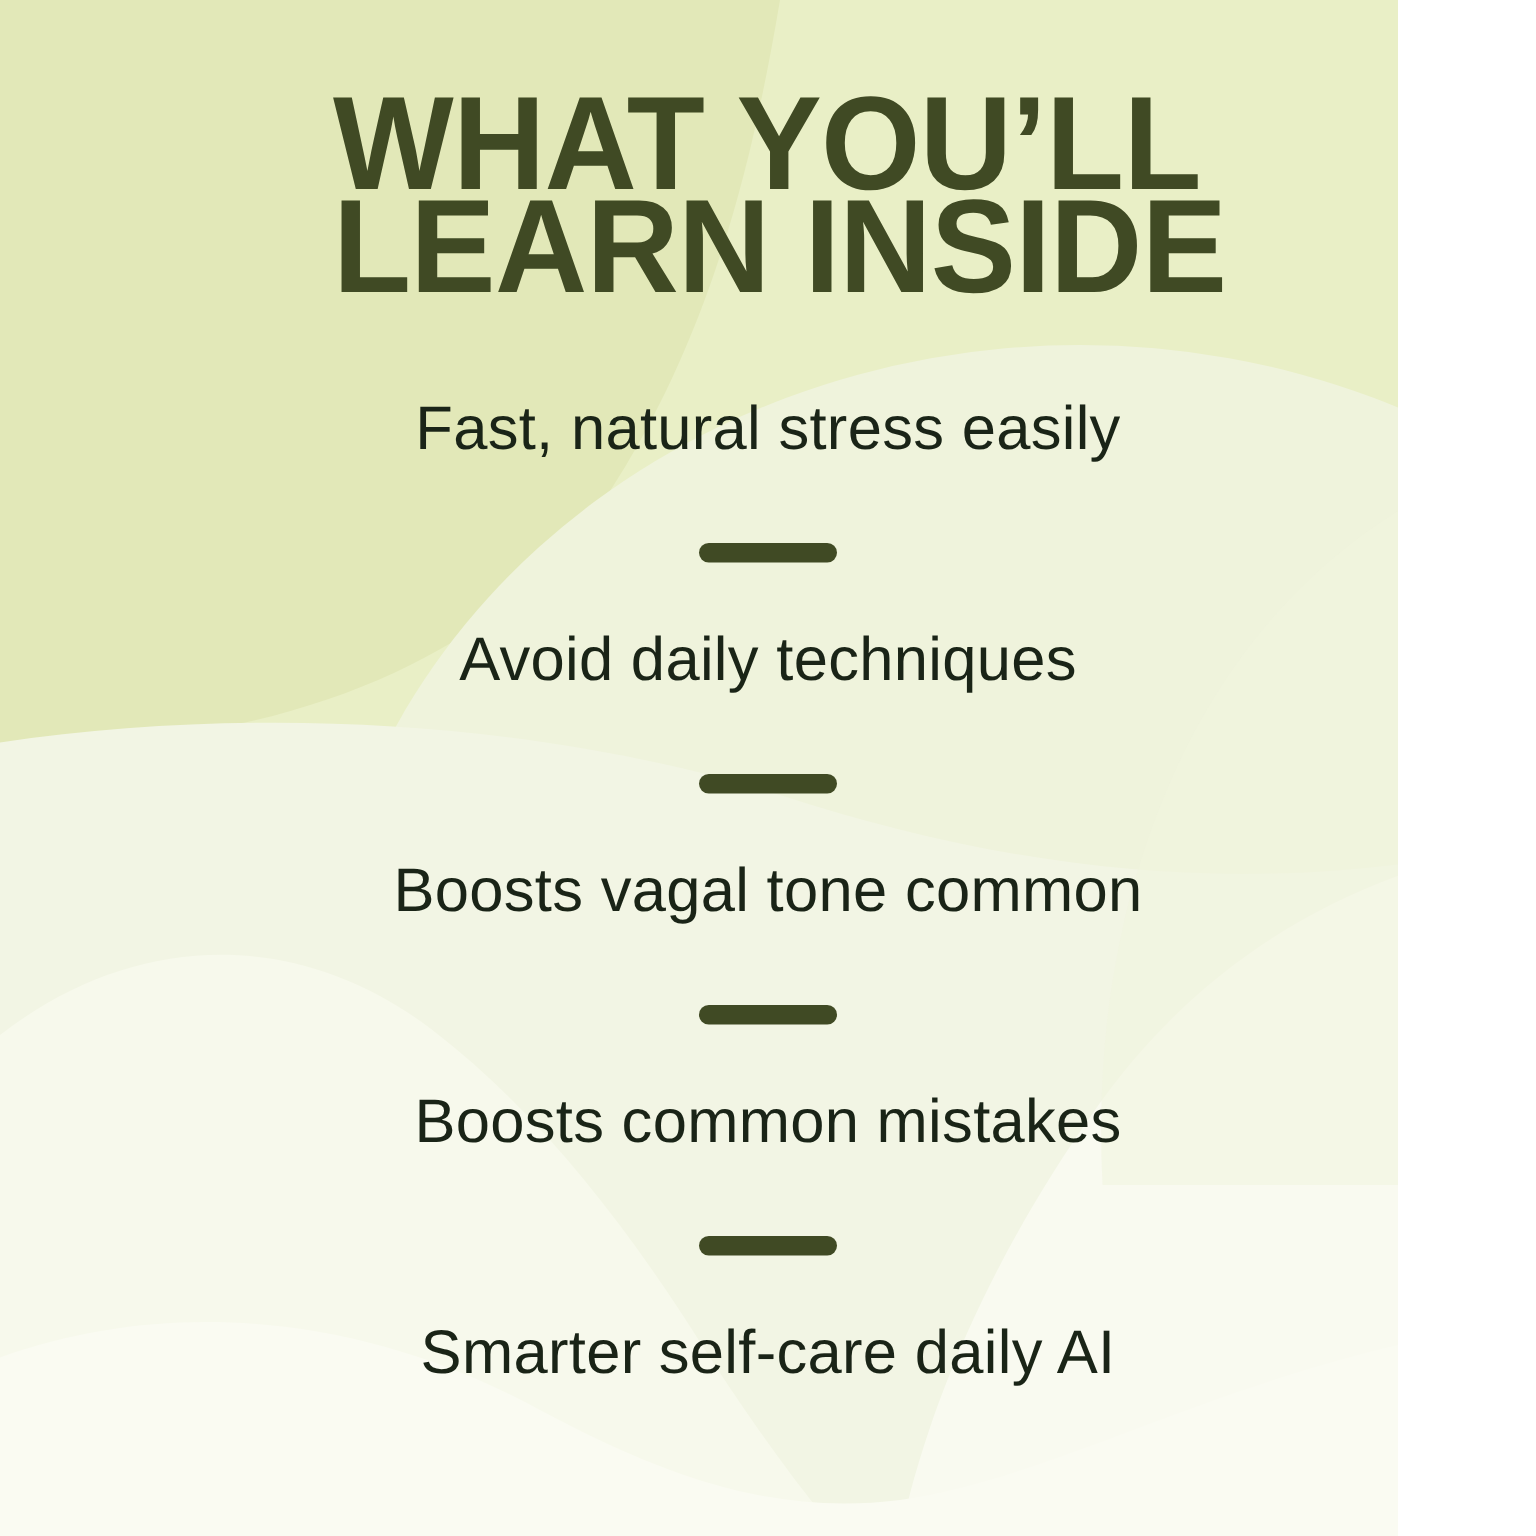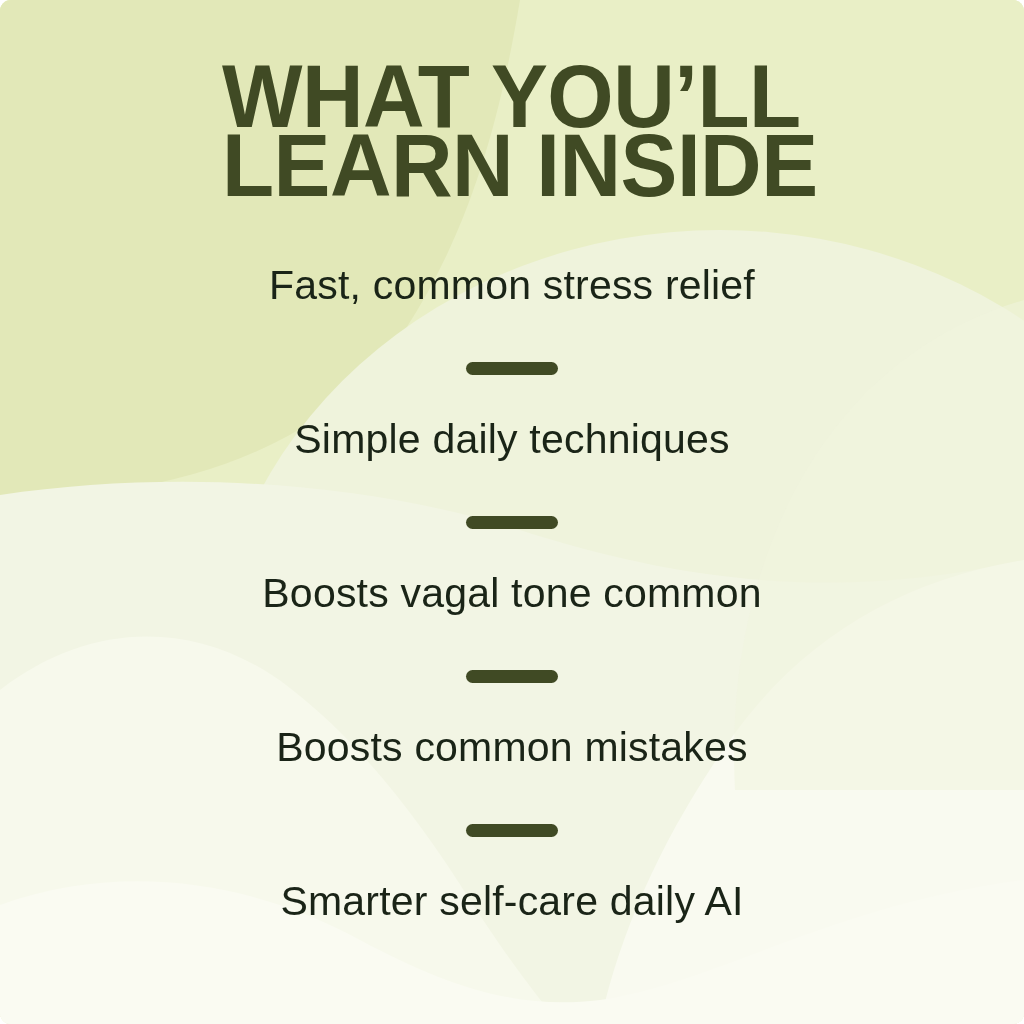--- a/index.html
+++ b/index.html
@@ -7,25 +7,24 @@
     margin: 0;
     padding: 0;
     background: #ffffff;
   }
   body {
     font-family: "Liberation Sans", sans-serif;
   }
 
   #poster {
     position: relative;
-    width: 1024px;
+    width: 932px;
     height: 1024px;
     overflow: hidden;
     background: #E9EFC6;
-    border-radius: 11px;
   }
 
   #bg-svg {
     position: absolute;
     inset: 0;
     width: 1024px;
     height: 1024px;
     display: block;
   }
 
@@ -124,29 +123,29 @@
   <div id="content">
 
     <div id="heading">
       <span class="heading-line l1">WHAT YOU’LL</span>
       <span class="heading-line l2">LEARN INSIDE</span>
     </div>
 
     <div id="list">
 
       <div class="list-row">
-        <span class="item-text">Fast, common stress relief</span>
+        <span class="item-text">Fast, natural stress easily</span>
       </div>
 
       <div class="divider-wrap">
         <span class="divider"></span>
       </div>
 
       <div class="list-row">
-        <span class="item-text">Simple daily techniques</span>
+        <span class="item-text">Avoid daily techniques</span>
       </div>
 
       <div class="divider-wrap">
         <span class="divider"></span>
       </div>
 
       <div class="list-row">
         <span class="item-text">Boosts vagal tone common</span>
       </div>
 

